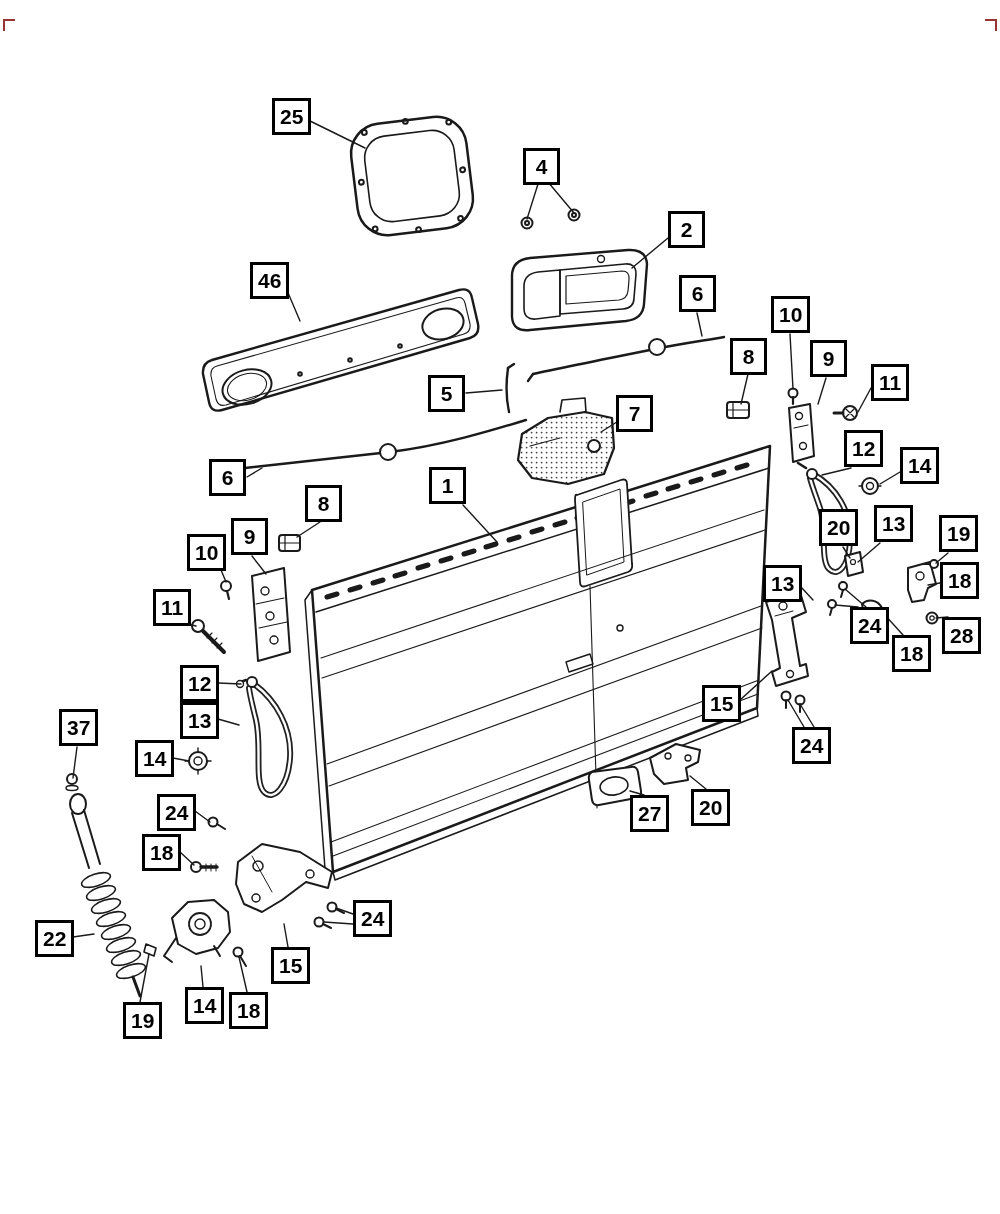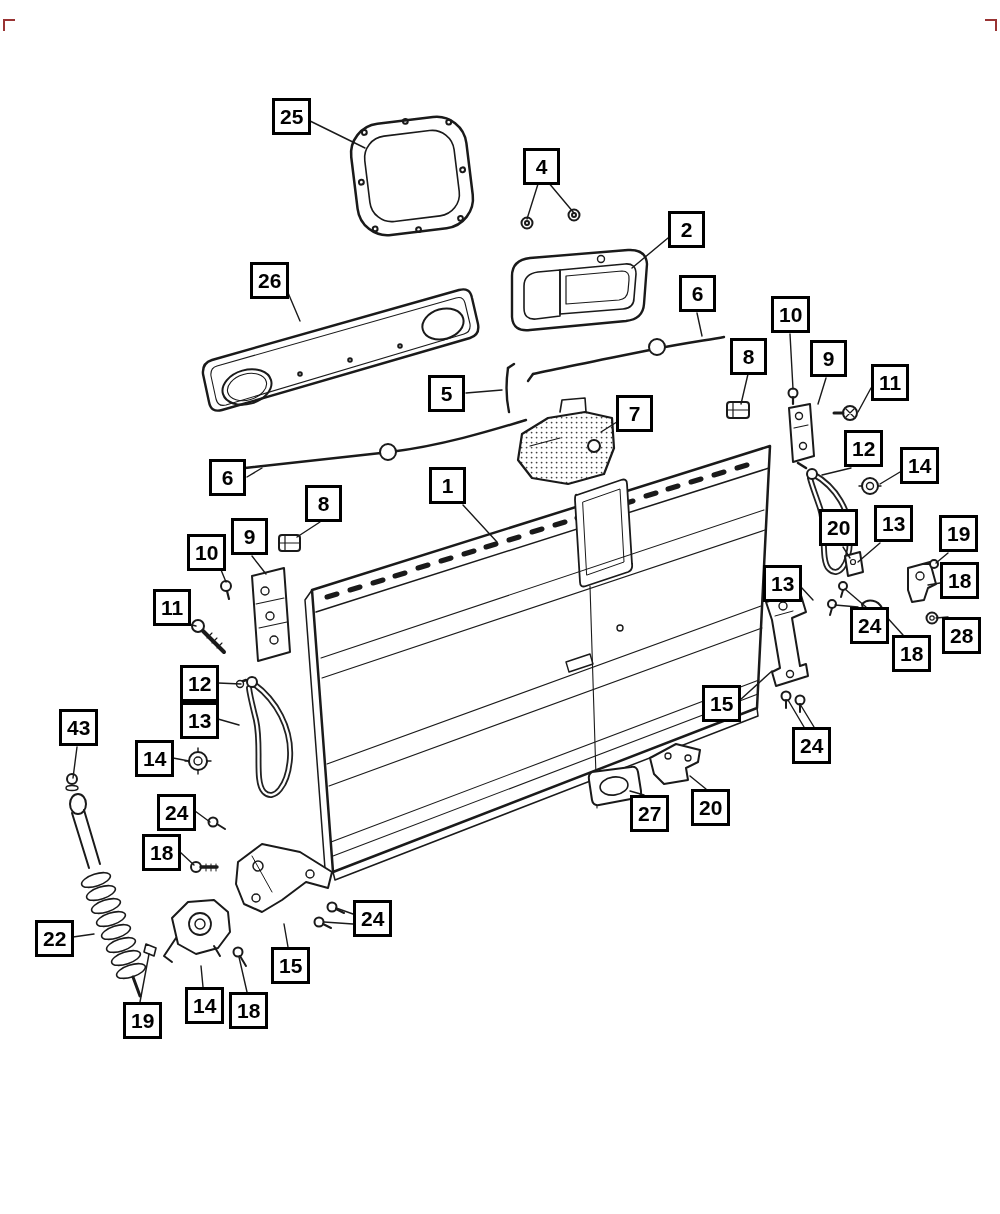--- a/index.html
+++ b/index.html
@@ -347,21 +347,21 @@
         <path d="M140,986 L149,938"></path>
         <path d="M203,971 L201,950"></path>
         <path d="M247,976 L239,941"></path>
       </g>
     </g>
   </svg>
 
   <div class="callout" style="left:272px;top:82px">25</div>
   <div class="callout" style="left:523px;top:132px">4</div>
   <div class="callout" style="left:668px;top:195px">2</div>
-  <div class="callout" style="left:250px;top:246px">26</div>
+  <div class="callout" style="left:250px;top:246px">46</div>
   <div class="callout" style="left:679px;top:259px">6</div>
   <div class="callout" style="left:771px;top:280px">10</div>
   <div class="callout" style="left:730px;top:322px">8</div>
   <div class="callout" style="left:810px;top:324px">9</div>
   <div class="callout" style="left:871px;top:348px">11</div>
   <div class="callout" style="left:428px;top:359px">5</div>
   <div class="callout" style="left:616px;top:379px">7</div>
   <div class="callout" style="left:844px;top:414px">12</div>
   <div class="callout" style="left:900px;top:431px">14</div>
   <div class="callout" style="left:209px;top:443px">6</div>
@@ -375,21 +375,21 @@
   <div class="callout" style="left:940px;top:546px">18</div>
   <div class="callout" style="left:763px;top:549px">13</div>
   <div class="callout" style="left:153px;top:573px">11</div>
   <div class="callout" style="left:850px;top:591px">24</div>
   <div class="callout" style="left:942px;top:601px">28</div>
   <div class="callout" style="left:892px;top:619px">18</div>
   <div class="callout" style="left:180px;top:649px">12</div>
   <div class="callout" style="left:180px;top:686px">13</div>
   <div class="callout" style="left:702px;top:669px">15</div>
   <div class="callout" style="left:135px;top:724px">14</div>
-  <div class="callout" style="left:59px;top:693px">43</div>
+  <div class="callout" style="left:59px;top:693px">37</div>
   <div class="callout" style="left:792px;top:711px">24</div>
   <div class="callout" style="left:157px;top:778px">24</div>
   <div class="callout" style="left:630px;top:779px">27</div>
   <div class="callout" style="left:691px;top:773px">20</div>
   <div class="callout" style="left:142px;top:818px">18</div>
   <div class="callout" style="left:35px;top:904px">22</div>
   <div class="callout" style="left:353px;top:884px">24</div>
   <div class="callout" style="left:271px;top:931px">15</div>
   <div class="callout" style="left:123px;top:986px">19</div>
   <div class="callout" style="left:185px;top:971px">14</div>

